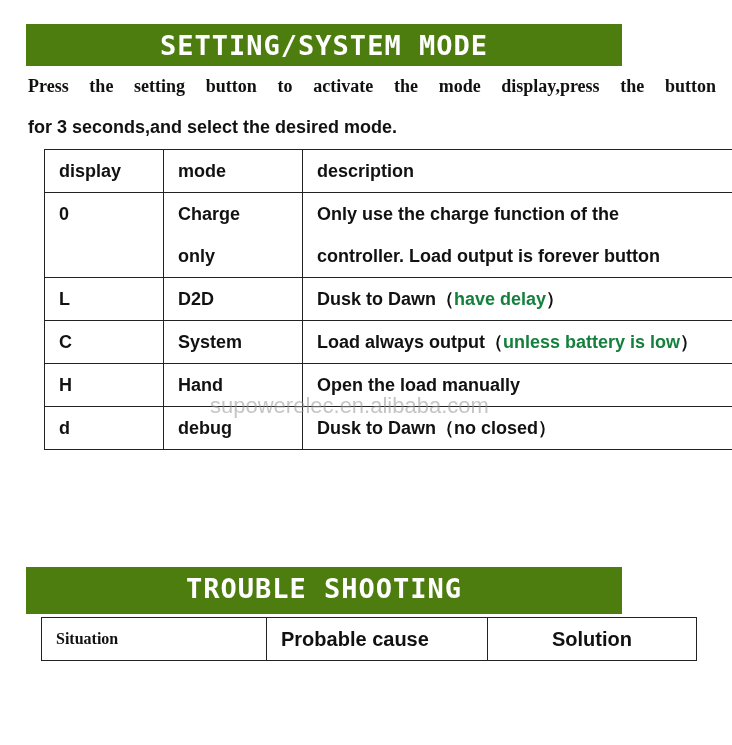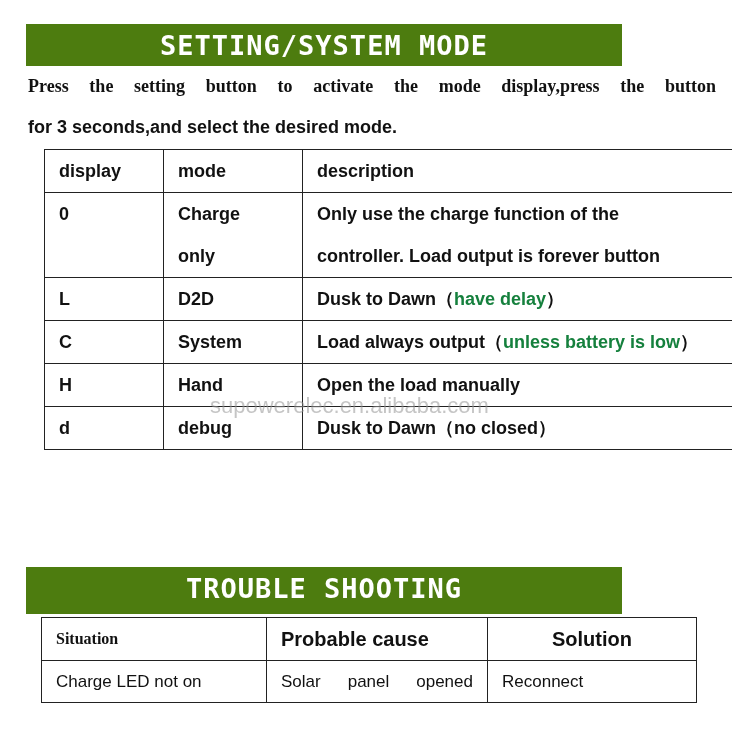--- a/index.html
+++ b/index.html
@@ -80,19 +80,14 @@
   <span>TROUBLE SHOOTING</span>
 </div>
 
 <table id="t2">
   <tbody>
       <tr class="h">
     <td style="width:196px;font-size:16px;font-family:Liberation Serif, serif;">Situation</td>
     <td style="width:192px;font-size:20px;">Probable cause</td>
     <td style="font-size:20px;text-align:center;">Solution</td>
   </tr>
-  <tr class="r">
-    <td>Charge LED not on</td>
-    <td class="justify">Solar panel opened</td>
-    <td>Reconnect</td>
-  </tr>
 </tbody>
   </table>
 
 </body></html>

